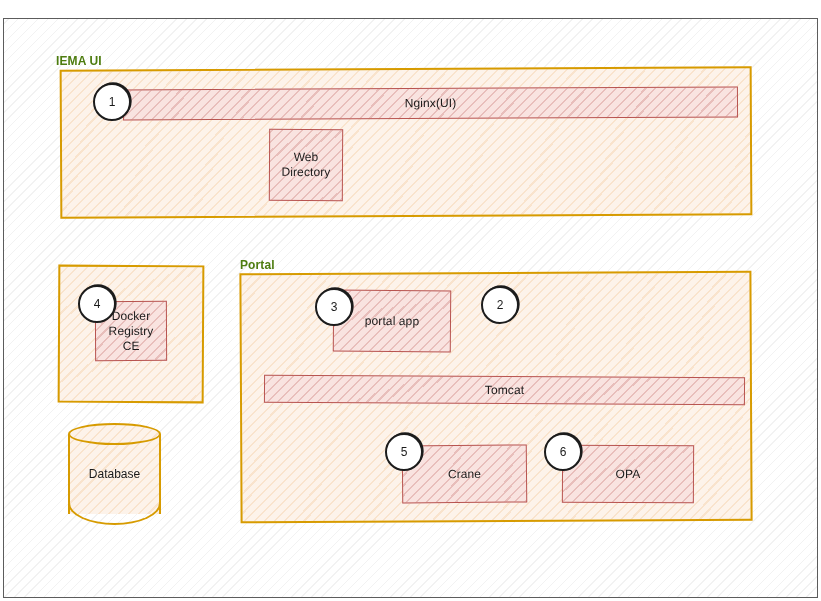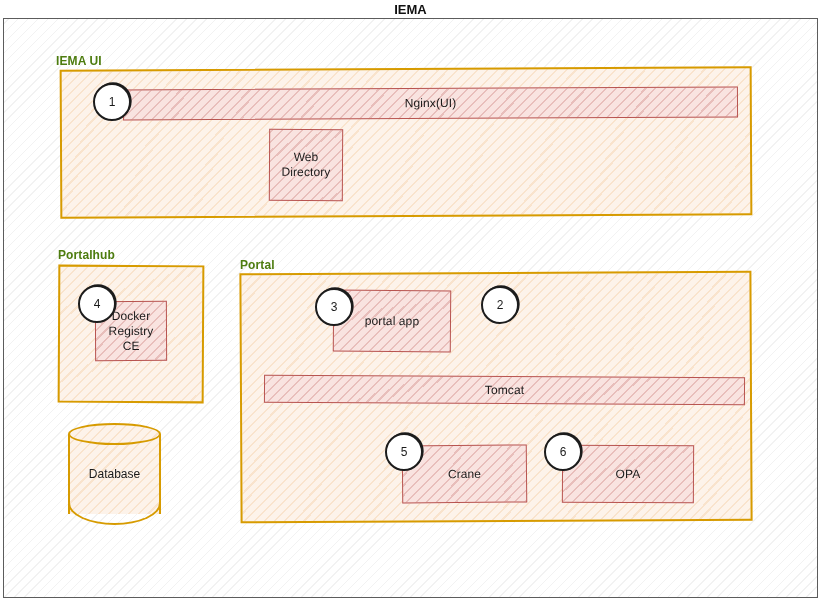--- a/index.html
+++ b/index.html
@@ -187,42 +187,40 @@
   .skew-a { transform: rotate(-0.28deg); }
   .skew-b { transform: rotate(0.3deg); }
   .skew-c { transform: rotate(-0.5deg); }
   .skew-d { transform: rotate(0.45deg); }
 </style>
 </head>
 <body>
 
 <div id="canvas">
 
-  <div class="root-title" style="left:0; top:2px; width:821px;">IEMA</div>
 
   <div class="root-box hatch-white" style="left:3px; top:18px; width:815px; height:580px;"></div>
 
   <div class="group-title" style="left:56px; top:54px; width:696px;">IEMA UI</div>
 
   <div class="group-box hatch-orange skew-a" style="left:60px; top:68px; width:692px; height:149px;"></div>
 
   <div class="comp-box hatch-red skew-a" style="left:123px; top:88px; width:615px; height:31px;">
     <span class="comp-label">Nginx(UI)</span>
   </div>
   <div class="badge" style="left:93px; top:83px;">1</div>
 
   <div class="comp-box hatch-red skew-b" style="left:269px; top:129px; width:74px; height:72px;">
     <span class="comp-label">
       <span>Web</span><br>
       <span>Directory</span>
     </span>
   </div>
 
 
-  <div class="group-title" style="left:58px; top:248px; width:146px;">Portalhub</div>
 
   <div class="group-box hatch-orange skew-b" style="left:58px; top:265px; width:146px; height:138px;"></div>
 
   <div class="comp-box hatch-red skew-a" style="left:95px; top:301px; width:72px; height:60px;">
     <span class="comp-label">
       <span>Docker</span><br>
       <span>Registry</span><br>
       <span>CE</span>
     </span>
   </div>

